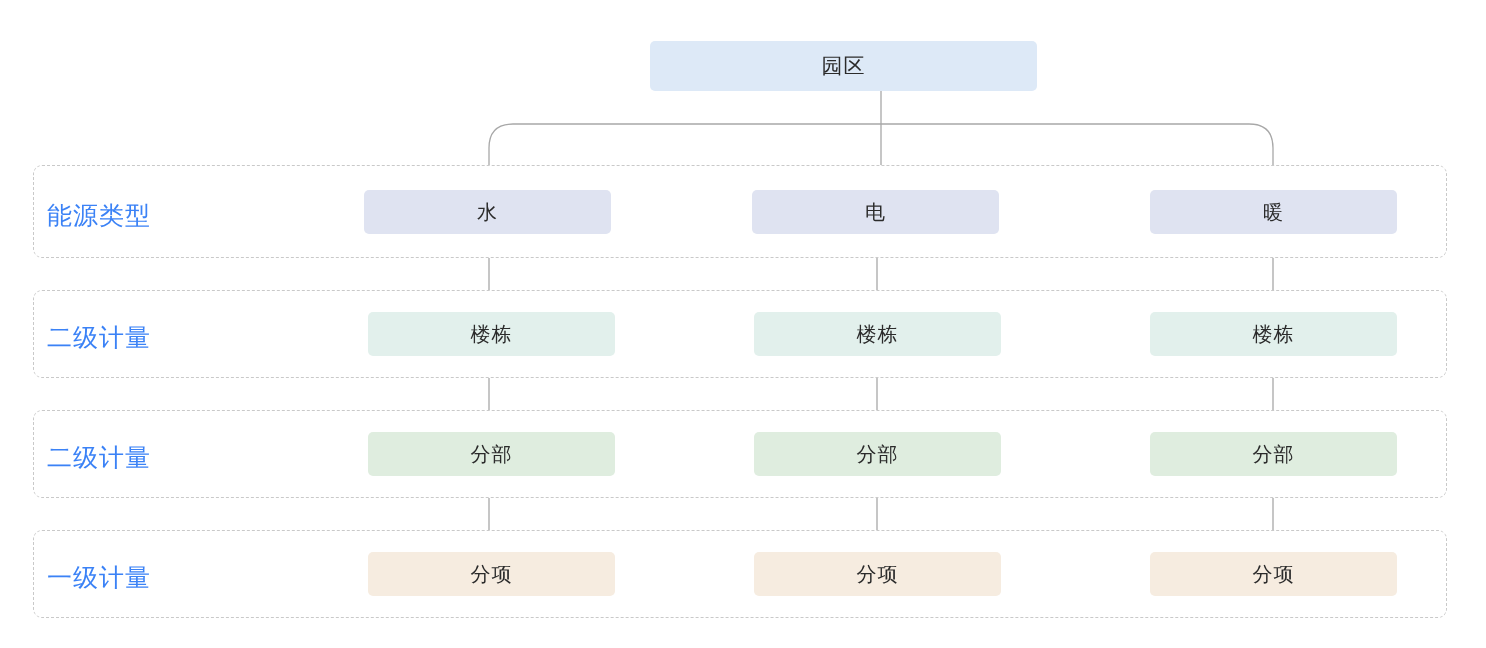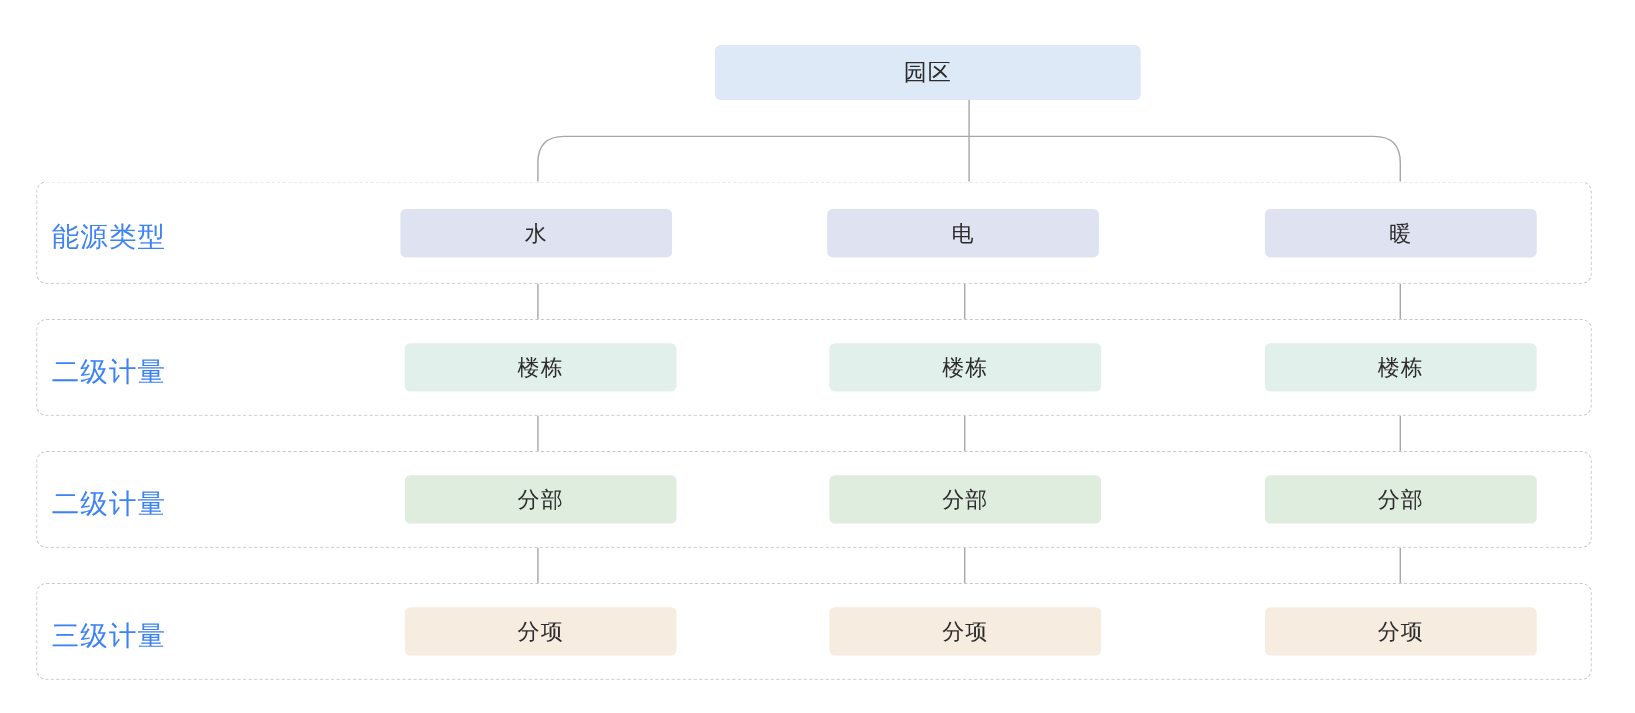--- a/index.html
+++ b/index.html
@@ -142,21 +142,21 @@
     <span>分部</span>
   </div>
   <div class="node" style="left: 754px; top: 432px; background: rgb(223, 237, 223);">
     <span>分部</span>
   </div>
   <div class="node" style="left: 1150px; top: 432px; background: rgb(223, 237, 223);">
     <span>分部</span>
   </div>
 
   <div class="tier" style="top:530px; height:88px;"></div>
-  <div class="tier-label" style="top:561px;">三级计量</div>
+  <div class="tier-label" style="top:561px;">一级计量</div>
   <div class="node" style="left: 368px; top: 552px; background: rgb(246, 236, 224);">
     <span>分项</span>
   </div>
   <div class="node" style="left: 754px; top: 552px; background: rgb(246, 236, 224);">
     <span>分项</span>
   </div>
   <div class="node" style="left: 1150px; top: 552px; background: rgb(246, 236, 224);">
     <span>分项</span>
   </div>
 

